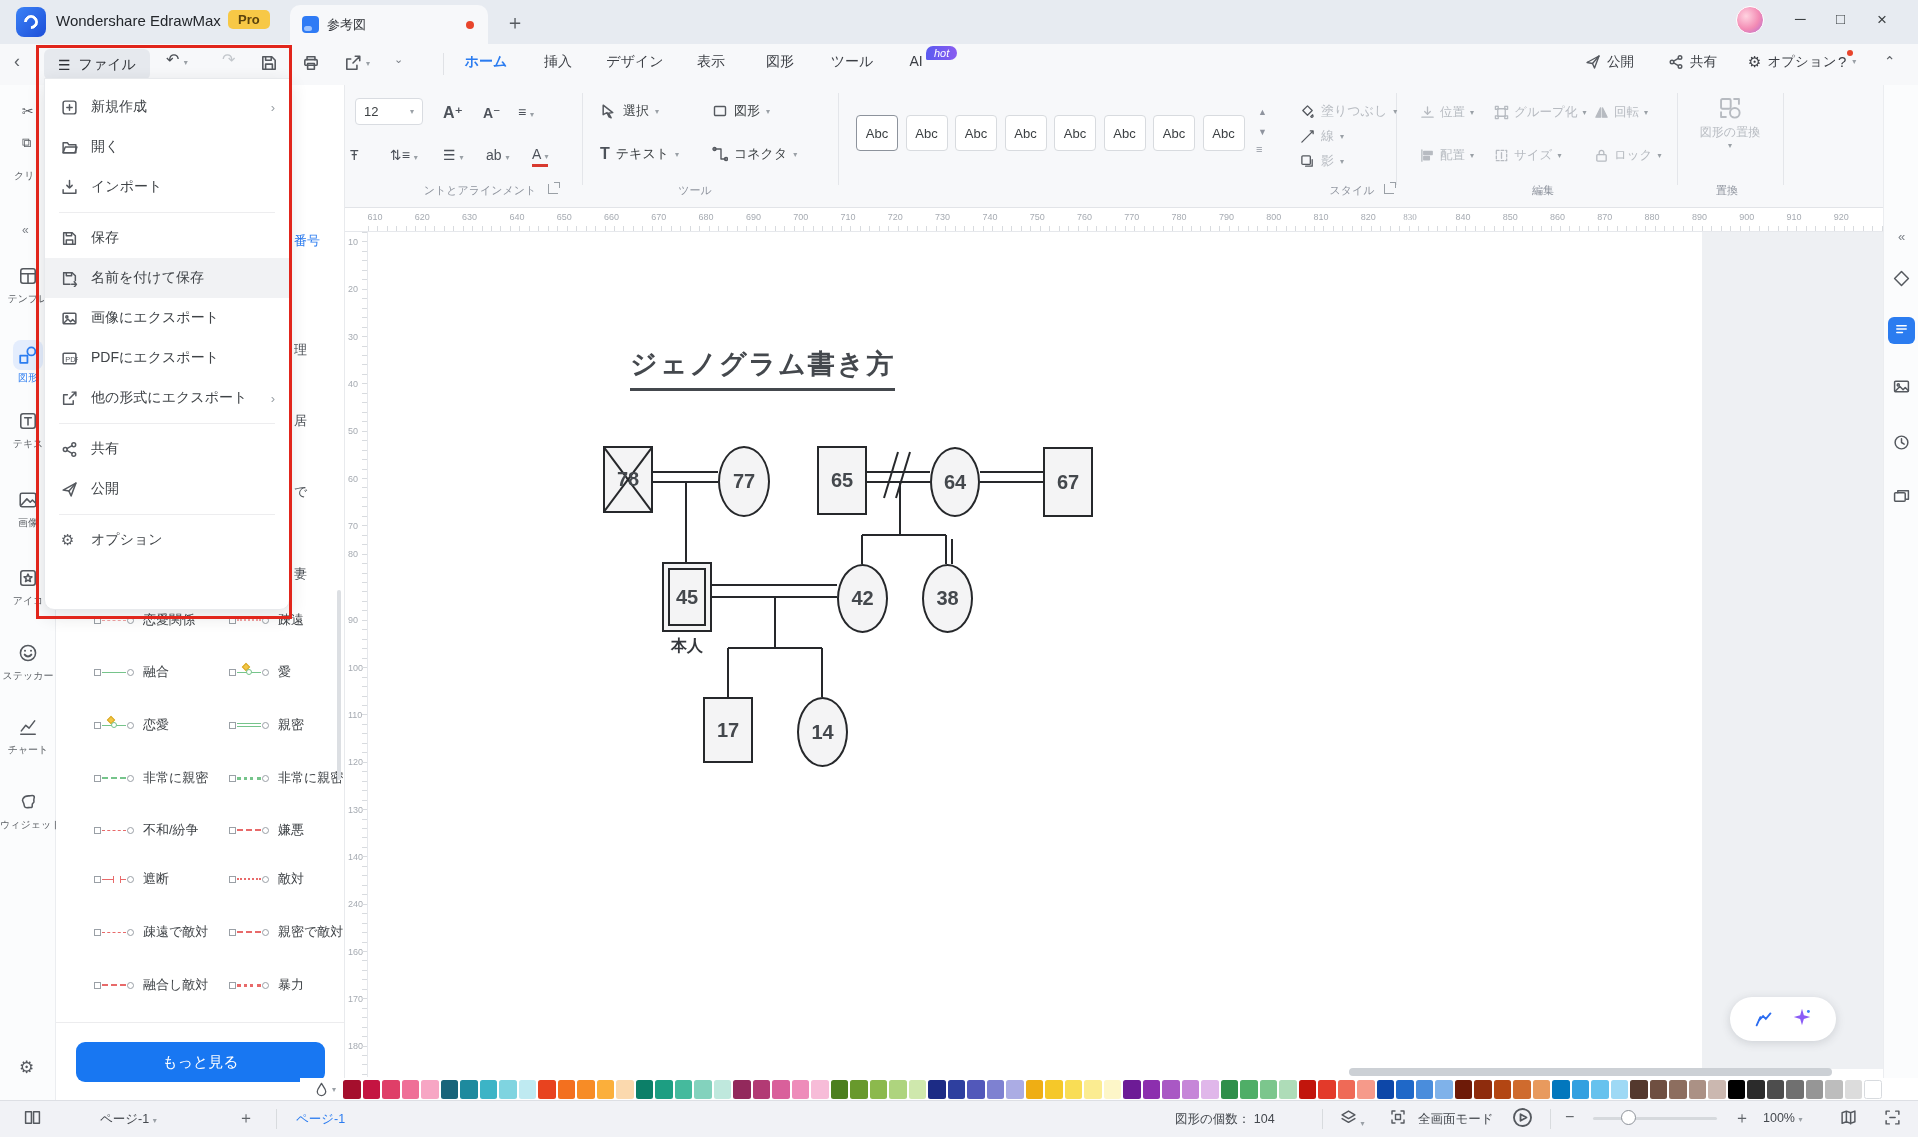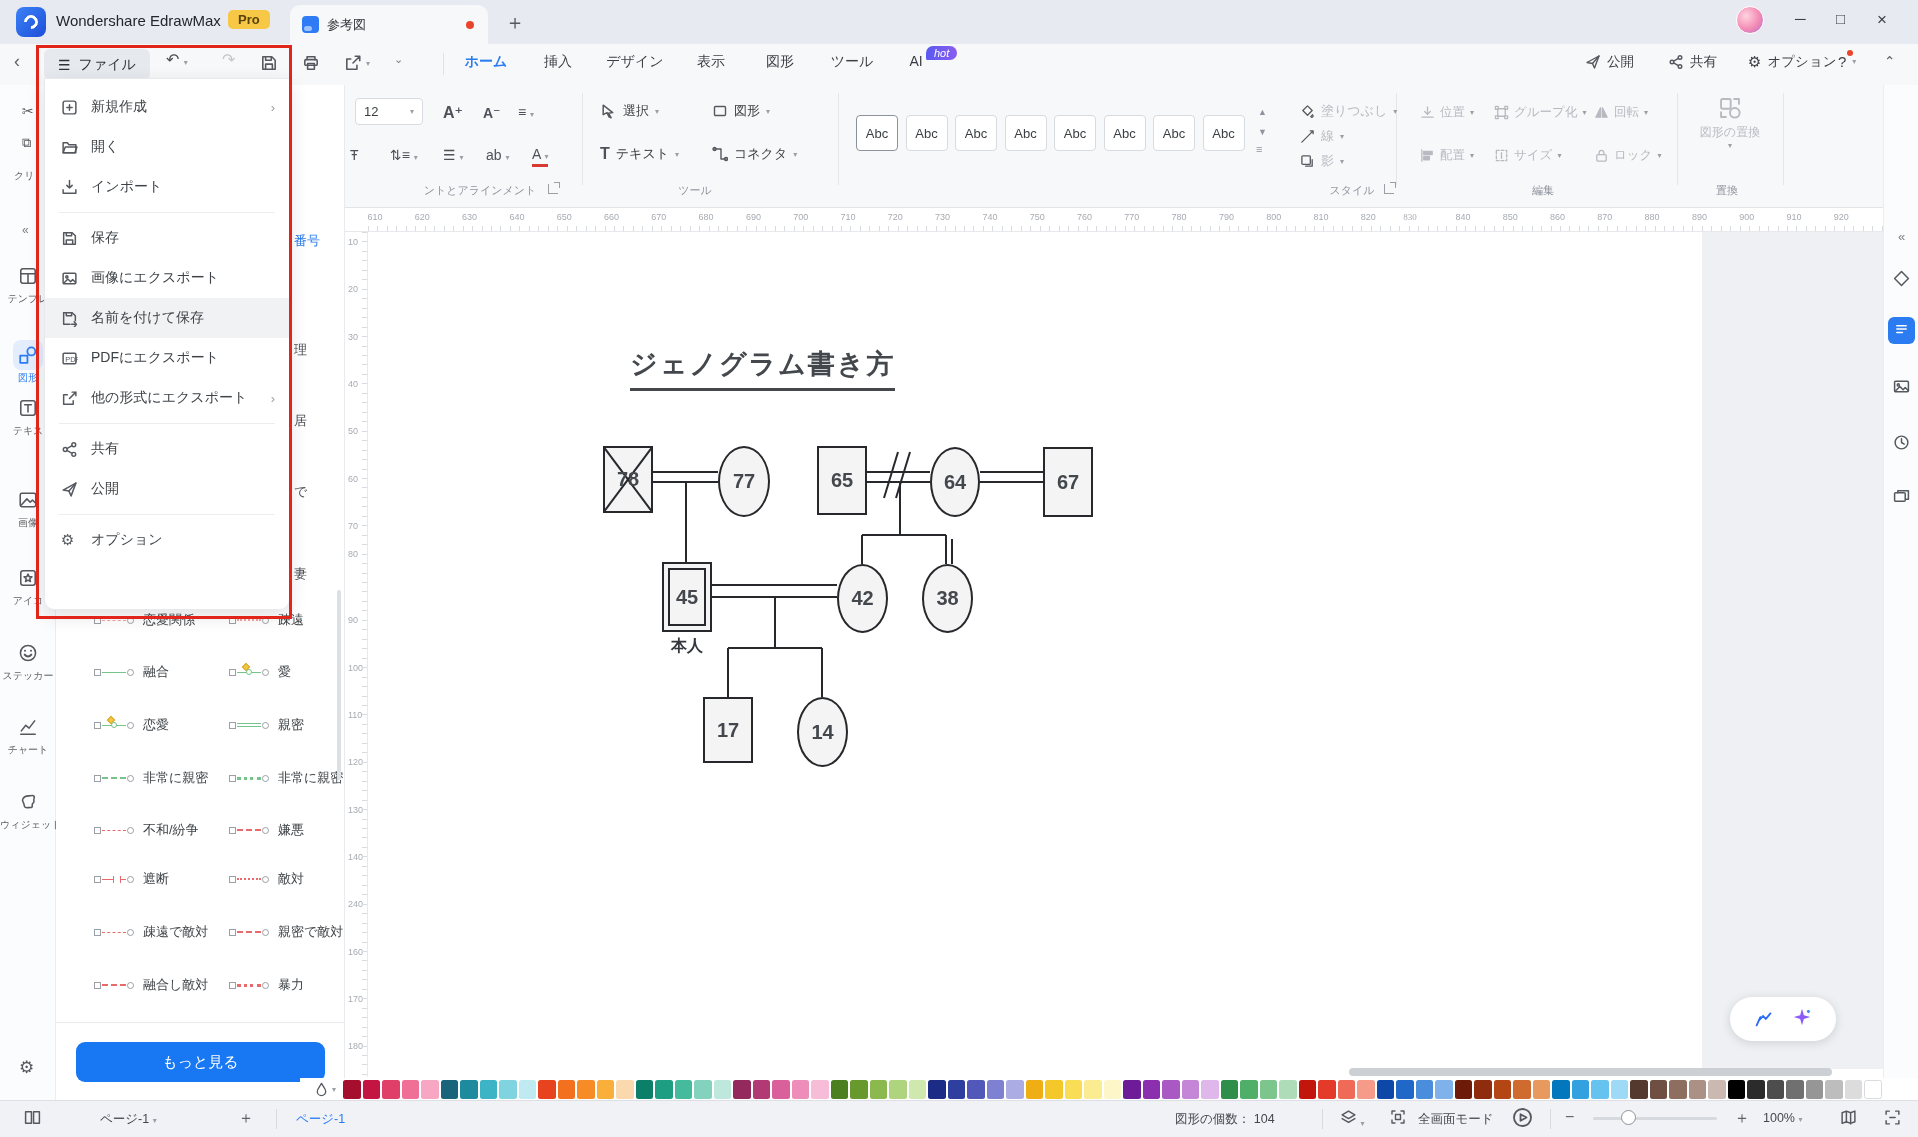--- a/index.html
+++ b/index.html
@@ -372,21 +372,21 @@
               <rect x="2.5" y="2.5" width="13" height="13" rx="2"></rect>
               <path d="M2.5 7h13M9 7v8.5"></path>
             </svg>
           </span><span class="sb-lb">テンプレ</span></div>
         <div class="sb-item active" style="top: 255px;"><span class="sb-ic">
             <svg width="20" height="20" viewBox="0 0 18 18" fill="none" stroke="#2b7cf0" stroke-width="1.6" stroke-linejoin="round">
               <rect x="2" y="9.5" width="6.5" height="6.5"></rect>
               <circle cx="12" cy="5.8" r="3.6"></circle>
             </svg>
           </span><span class="sb-lb">図形</span></div>
-        <div class="sb-item" style="top: 308px;"><span class="sb-ic">
+        <div class="sb-item" style="top: 321px;"><span class="sb-ic">
             <svg class="oicon" width="20" height="20" viewBox="0 0 18 18">
               <rect x="2.5" y="2.5" width="13" height="13" rx="2"></rect>
               <path d="M6 6h6M9 6v6.5"></path>
             </svg>
           </span><span class="sb-lb">テキス</span></div>
         <div class="sb-item" style="top: 400px; text-align: center;"><span class="sb-ic">
             <svg class="oicon" width="20" height="20" viewBox="0 0 18 18">
               <rect x="2" y="3" width="14" height="12" rx="1.5"></rect>
               <path d="M3 13.5L8 8l3 3 2-2 2.5 2.5"></path>
             </svg>
@@ -890,39 +890,39 @@
       <div class="menu-divider"></div>
       <div class="menu-item">
         <span class="mi-icon">
           <svg class="oicon" width="17" height="17" viewBox="0 0 16 16">
             <path d="M2.5 2.5h8l3 3v8h-11z"></path>
             <path d="M5 2.5v3h5v-3M5 13.5v-4h6v4"></path>
           </svg>
         </span>
         <span class="mi-label">保存</span>
       </div>
+      <div class="menu-item hl">
+        <span class="mi-icon">
+          <svg class="oicon" width="17" height="17" viewBox="0 0 16 16">
+            <path d="M2.5 2.5h8l3 3v4.5"></path>
+            <path d="M5 2.5v3h5v-3M2.5 2.5v11h6"></path>
+            <path d="M10 13.5h4.5M12.5 11l2 2.5-2 2.5"></path>
+          </svg>
+        </span>
+        <span class="mi-label">名前を付けて保存</span>
+      </div>
       <div class="menu-item">
         <span class="mi-icon">
           <svg class="oicon" width="17" height="17" viewBox="0 0 16 16">
             <rect x="2" y="3" width="12" height="10" rx="1"></rect>
             <circle cx="5.5" cy="6.5" r="1"></circle>
             <path d="M3 12l3.5-3.5 2.5 2.5 2-2 2.5 2.5"></path>
           </svg>
         </span>
         <span class="mi-label">画像にエクスポート</span>
-      </div>
-      <div class="menu-item hl">
-        <span class="mi-icon">
-          <svg class="oicon" width="17" height="17" viewBox="0 0 16 16">
-            <path d="M2.5 2.5h8l3 3v4.5"></path>
-            <path d="M5 2.5v3h5v-3M2.5 2.5v11h6"></path>
-            <path d="M10 13.5h4.5M12.5 11l2 2.5-2 2.5"></path>
-          </svg>
-        </span>
-        <span class="mi-label">名前を付けて保存</span>
       </div>
       <div class="menu-item">
         <span class="mi-icon">
           <svg class="oicon" width="17" height="17" viewBox="0 0 16 16">
             <rect x="2" y="3" width="12" height="10" rx="1"></rect>
             <text x="4" y="11" font-size="7" stroke="none" fill="#55595f" font-family="Liberation Sans">PDF</text>
           </svg>
         </span>
         <span class="mi-label">PDFにエクスポート</span>
       </div>

